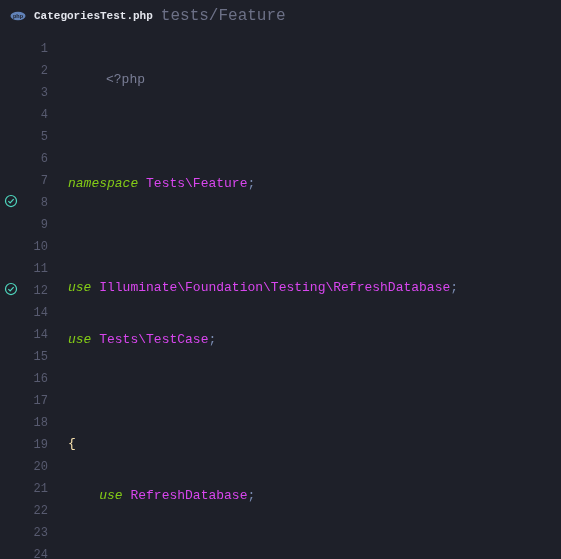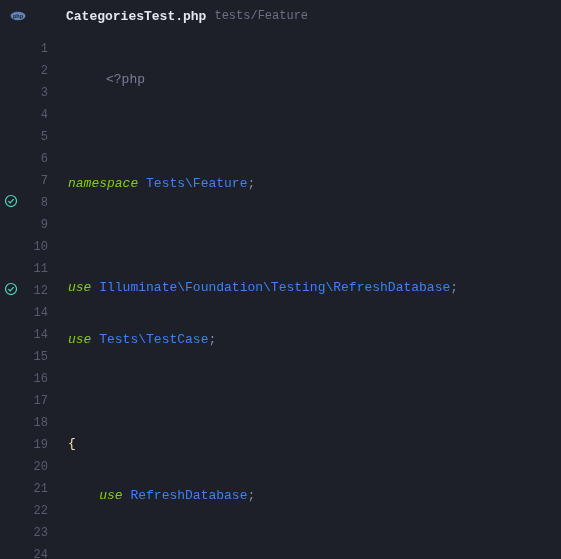--- a/index.html
+++ b/index.html
@@ -22,26 +22,25 @@
   .file-icon {
     width: 16px;
     height: 16px;
     display: flex;
     align-items: center;
     justify-content: center;
   }
   .tab-filename {
     color: #e4e6ed;
     font-weight: 600;
-    font-size: 13px;
-    margin-left: 32px;
+    font-size: 11px;
   }
   .tab-path {
     color: #6c7086;
-    font-size: 12px;
+    font-size: 16px;
   }
   .editor {
     display: flex;
     padding-top: 6px;
   }
   .gutter-markers {
     width: 22px;
     display: flex;
     flex-direction: column;
     align-items: center;
@@ -75,21 +74,21 @@
     white-space: pre;
     overflow: hidden;
   }
   .code .line {
     height: 22px;
     display: flex;
     align-items: center;
   }
   .tok-tag { color: #7a7e96; margin-left: 38px; }
   .tok-kw { color: #84cc16; font-style: italic; }
-  .tok-ns { color: #3b82f6; }
+  .tok-ns { color: #d946ef; }
   .tok-punc { color: #7a8bb1; }
   .tok-class { color: #f9e2af; }
   .tok-brace3 { color: #f9e2af; }
 </style>
 </head>
 <body>
 
 <div class="tab-bar">
   <span class="file-icon">
     <svg width="16" height="16" viewBox="0 0 16 16">

